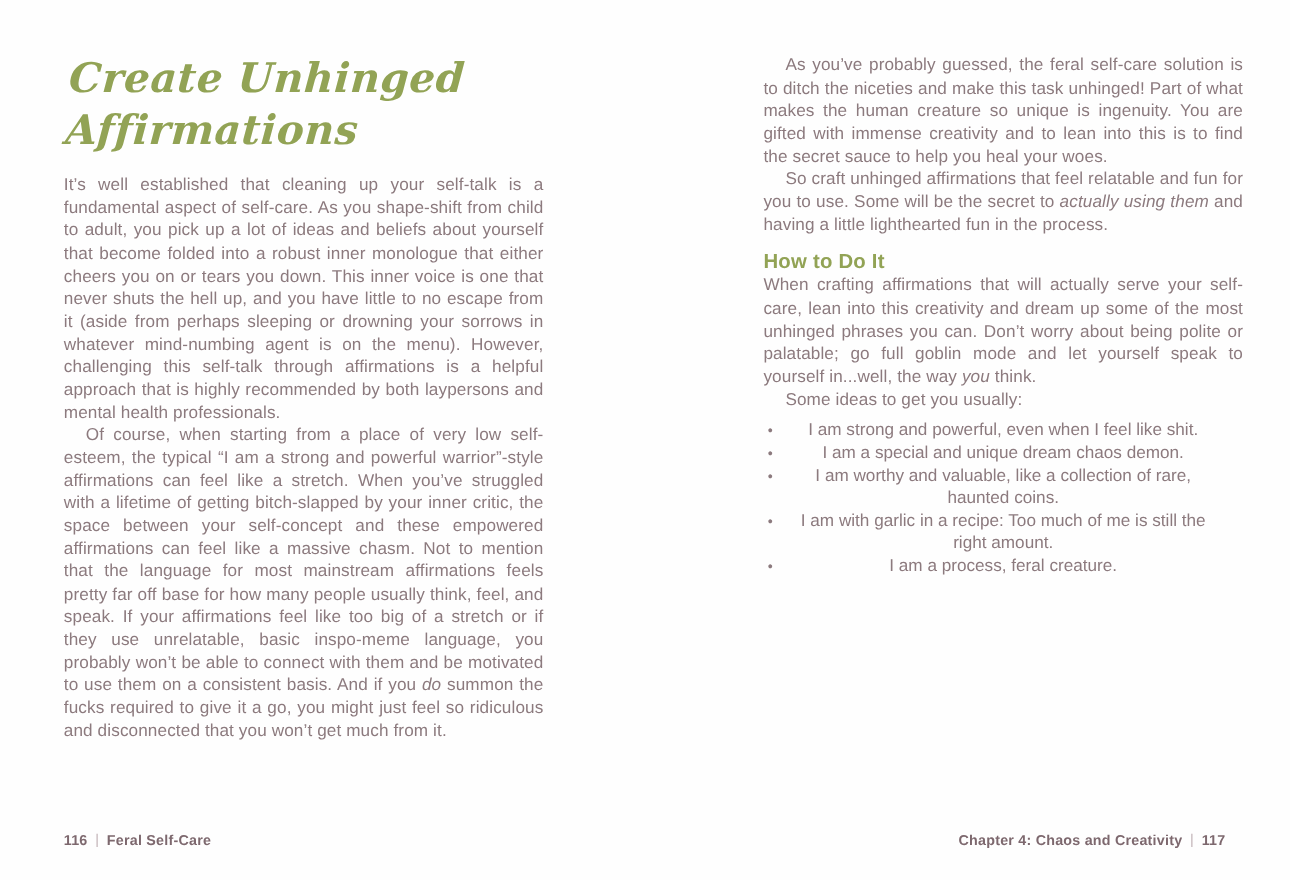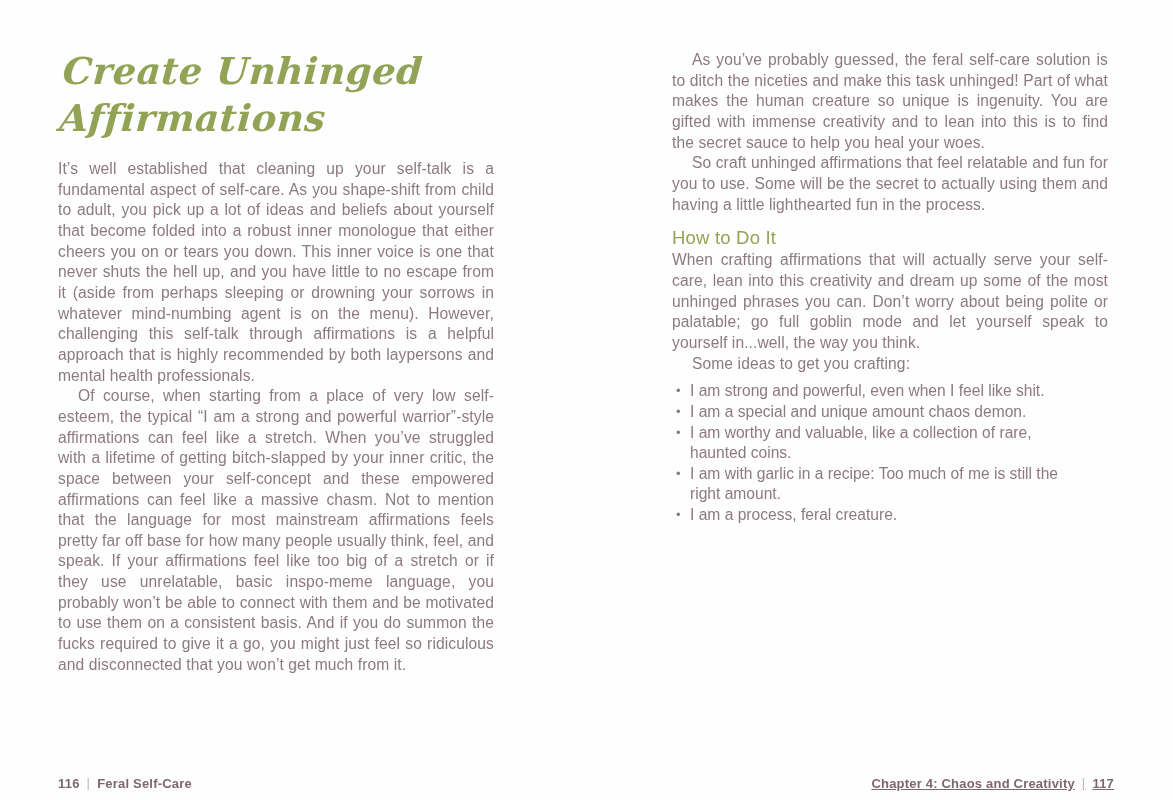--- a/index.html
+++ b/index.html
@@ -9,21 +9,21 @@
     height: 800px;
     background: #fefefe;
     font-family: "Liberation Sans", sans-serif;
     overflow: hidden;
   }
   .page { position: absolute; top: 0; height: 800px; }
   .page-left  { left: 0;   width: 586px; }
   .page-right { left: 586px; width: 587px; }
 
   .content-left  { position: absolute; left: 58px; top: 48px; width: 436px; }
-  .content-right { position: absolute; left: 86px; top: 50px; width: 436px; }
+  .content-right { position: absolute; left: 108px; top: 50px; width: 436px; }
 
   .chapter-title {
     font-family: "DejaVu Serif", serif;
     font-style: italic;
     font-weight: 700;
     color: #92a355;
     font-size: 37px;
     line-height: 47px;
     letter-spacing: 0.5px;
     margin: 0 0 17px 0;
@@ -34,26 +34,26 @@
 
   .para {
     margin: 0;
     text-align: justify;
     font-size: 15.6px;
     line-height: 20.65px;
     color: #8c7a7e;
     letter-spacing: 0.1px;
   }
   .para.indent { text-indent: 20px; }
-  .it { }
+  .it { font-style: italic; }
 
   .section-heading {
     margin: 12px 0 1px 0;
     font-size: 18.5px;
-    font-weight: 400;
+    font-weight: 700;
     color: #92a355;
     letter-spacing: 0.2px;
   }
 
   .bullet-list {
     list-style: none;
     margin: 7px 0 8px 0;
     padding: 0;
   }
   .bullet-item {
@@ -63,32 +63,32 @@
     line-height: 20.65px;
     color: #8c7a7e;
   }
   .bullet-marker {
     flex: 0 0 auto;
     width: 14px;
     margin-left: 4px;
     font-size: 13px;
     color: #8c7a7e;
   }
-  .bullet-text { flex: 1 1 auto; padding-right: 18px; }
+  .bullet-text { flex: 1 1 auto; padding-right: 18px; text-align: center; }
 
   .footer {
     position: absolute;
-    top: 776px;
+    top: 756px;
     font-size: 13px;
     color: #7d686e;
     font-weight: 700;
     letter-spacing: 0.2px;
   }
   .footer-left  { left: 58px; }
-  .footer-right { right: 59px; text-align: left; text-decoration: underline; }
+  .footer-right { right: 59px; text-align: left; }
   .footer .sep {
     font-weight: 400;
     color: #c2b2b6;
     padding: 0 7px;
     position: relative;
     top: -1px;
   }
 </style>
 </head>
 <body>
@@ -110,30 +110,30 @@
   </section>
 
   <section class="page page-right">
     <div class="content-right">
       <p class="para indent"><span>As you’ve probably guessed, the feral self-care solution is to ditch the niceties and make this task unhinged! Part of what makes the human creature so unique is ingenuity. You are gifted with immense creativity and to lean into this is to find the secret sauce to help you heal your woes.</span></p>
       <p class="para indent"><span>So craft unhinged affirmations that feel relatable and fun for you to use. Some will be the secret to </span><span class="it">actually using them</span><span> and having a little lighthearted fun in the process.</span></p>
 
       <h2 class="section-heading">How to Do It</h2>
 
       <p class="para"><span>When crafting affirmations that will actually serve your self-care, lean into this creativity and dream up some of the most unhinged phrases you can. Don’t worry about being polite or palatable; go full goblin mode and let yourself speak to yourself in...well, the way </span><span class="it">you</span><span> think.</span></p>
-      <p class="para indent"><span>Some ideas to get you crafting:</span></p>
+      <p class="para indent"><span>Some ideas to get you usually:</span></p>
 
       <ul class="bullet-list">
         <li class="bullet-item">
           <span class="bullet-marker">•</span>
           <span class="bullet-text">I am strong and powerful, even when I feel like shit.</span>
         </li>
         <li class="bullet-item">
           <span class="bullet-marker">•</span>
-          <span class="bullet-text">I am a special and unique amount chaos demon.</span>
+          <span class="bullet-text">I am a special and unique dream chaos demon.</span>
         </li>
         <li class="bullet-item">
           <span class="bullet-marker">•</span>
           <span class="bullet-text">I am worthy and valuable, like a collection of rare, haunted coins.</span>
         </li>
         <li class="bullet-item">
           <span class="bullet-marker">•</span>
           <span class="bullet-text">I am with garlic in a recipe: Too much of me is still the right amount.</span>
         </li>
         <li class="bullet-item">

